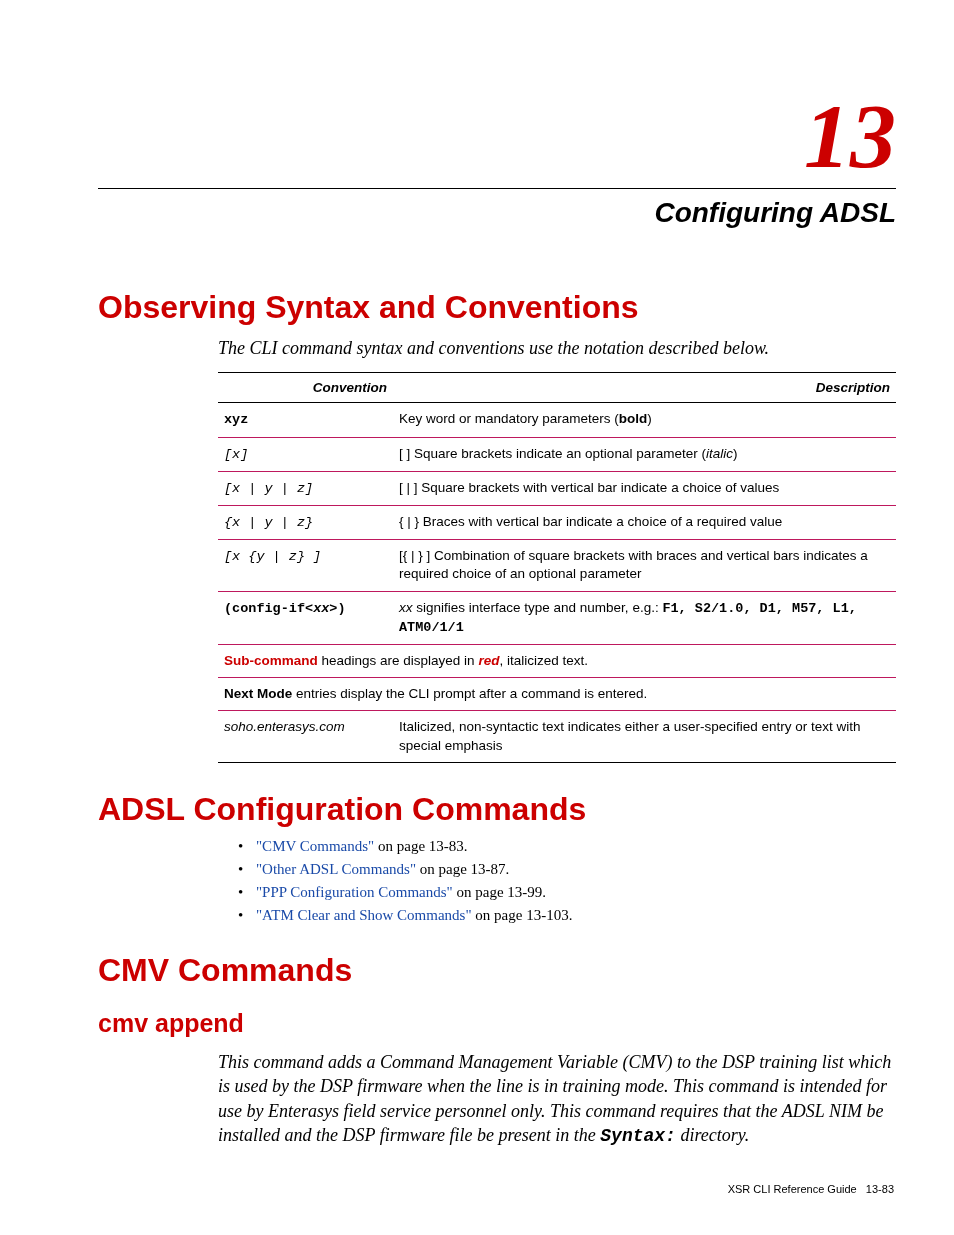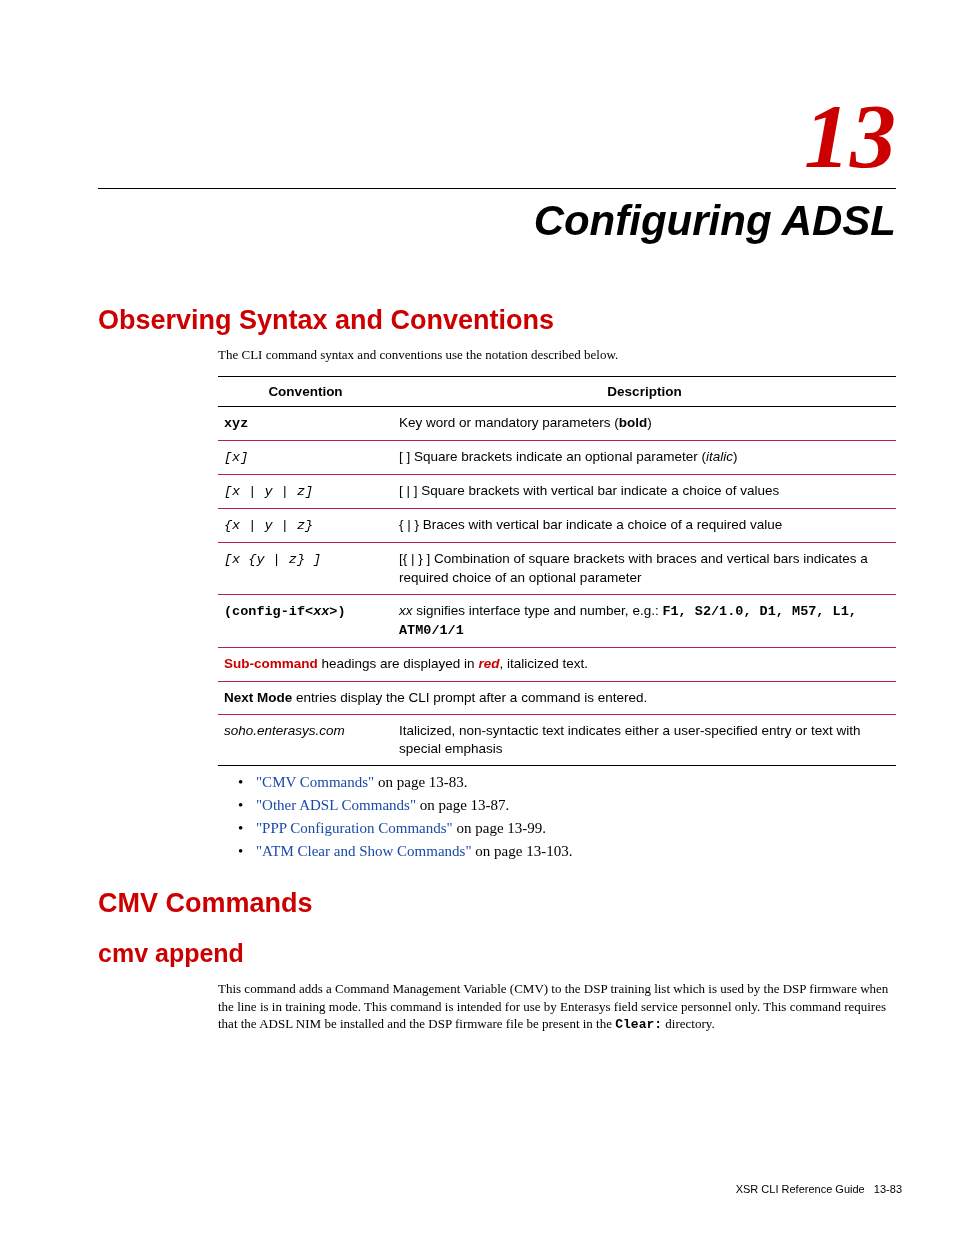--- a/index.html
+++ b/index.html
@@ -29,58 +29,60 @@
   }
   .hr {
     border: none;
     border-top: 1px solid #000;
     margin: 0 0 8px 0;
   }
   .chapter-title {
     font-family: Arial, Helvetica, sans-serif;
     font-style: italic;
     font-weight: bold;
-    font-size: 42px;
+    font-size: 28px;
     text-align: right;
     margin: 4px 0 60px 0;
   }
   .h2 {
     font-family: Arial, Helvetica, sans-serif;
     font-weight: bold;
-    font-size: 27px;
+    font-size: 32px;
     color: #c00;
     margin: 28px 0 10px 0;
   }
   .h3 {
     font-family: Arial, Helvetica, sans-serif;
     font-weight: bold;
     font-size: 25px;
     color: #c00;
     margin: 20px 0 12px 0;
   }
   .body-text {
     font-family: "Book Antiqua", Palatino, "Times New Roman", serif;
-    font-size: 13px;
+    font-size: 18px;
     line-height: 1.35;
     margin-left: 120px;
     margin-bottom: 12px;
+    font-style: italic;
   }
   table.conv {
     margin-left: 120px;
     border-collapse: collapse;
     width: calc(100% - 120px);
     font-family: Arial, Helvetica, sans-serif;
     font-size: 13.5px;
   }
   table.conv th {
-    text-align: center;
+    text-align: right;
     font-weight: bold;
     border-top: 1px solid #000;
     border-bottom: 1px solid #000;
     padding: 7px 6px;
+    font-style: italic;
   }
   table.conv td {
     border-bottom: 1px solid #be185d;
     padding: 7px 6px;
     vertical-align: top;
     line-height: 1.35;
   }
   table.conv tr:last-child td {
     border-bottom: 1px solid #000;
   }
@@ -103,21 +105,21 @@
   ul.links li::before {
     content: "•";
     position: absolute;
     left: 0;
     top: 0;
   }
   .link { color: #1a4aa8; }
   .footer {
     position: absolute;
     bottom: 40px;
-    right: 72px;
+    right: 80px;
     font-family: Arial, Helvetica, sans-serif;
     font-size: 11px;
   }
   .col-conv { width: 175px; }
 </style>
 </head>
 <body>
 
 <div class="page">
 
@@ -184,39 +186,40 @@
           <span class="bold">Next Mode</span><span> entries display the CLI prompt after a command is entered.</span>
         </td>
       </tr>
       <tr>
         <td><span class="ital">soho.enterasys.com</span></td>
         <td>Italicized, non-syntactic text indicates either a user-specified entry or text with special emphasis</td>
       </tr>
     </tbody>
   </table>
 
+  <div class="h2">ADSL Configuration Commands</div>
   <ul class="links">
     <li>
       <span class="link">"CMV Commands"</span><span> on page 13-83.</span>
     </li>
     <li>
       <span class="link">"Other ADSL Commands"</span><span> on page 13-87.</span>
     </li>
     <li>
       <span class="link">"PPP Configuration Commands"</span><span> on page 13-99.</span>
     </li>
     <li>
       <span class="link">"ATM Clear and Show Commands"</span><span> on page 13-103.</span>
     </li>
   </ul>
 
   <div class="h2">CMV Commands</div>
 
   <div class="h3">cmv append</div>
   <div class="body-text">
-    <span>This command adds a Command Management Variable (CMV) to the DSP training list which is used by the DSP firmware when the line is in training mode. This command is intended for use by Enterasys field service personnel only. This command requires that the ADSL NIM be installed and the DSP firmware file be present in the </span><span class="mono bold">Clear:</span><span> directory.</span>
+    <span>This command adds a Command Management Variable (CMV) to the DSP training list which is used by the DSP firmware when the line is in training mode. This command is intended for use by Enterasys field service personnel only. This command requires that the ADSL NIM be installed and the DSP firmware file be present in the </span><span class="mono bold">Syntax:</span><span> directory.</span>
   </div>
 
   <div class="footer">
     <span>XSR CLI Reference Guide</span>&nbsp;&nbsp;&nbsp;<span>13-83</span>
   </div>
 
 </div>
 
 </body></html>

